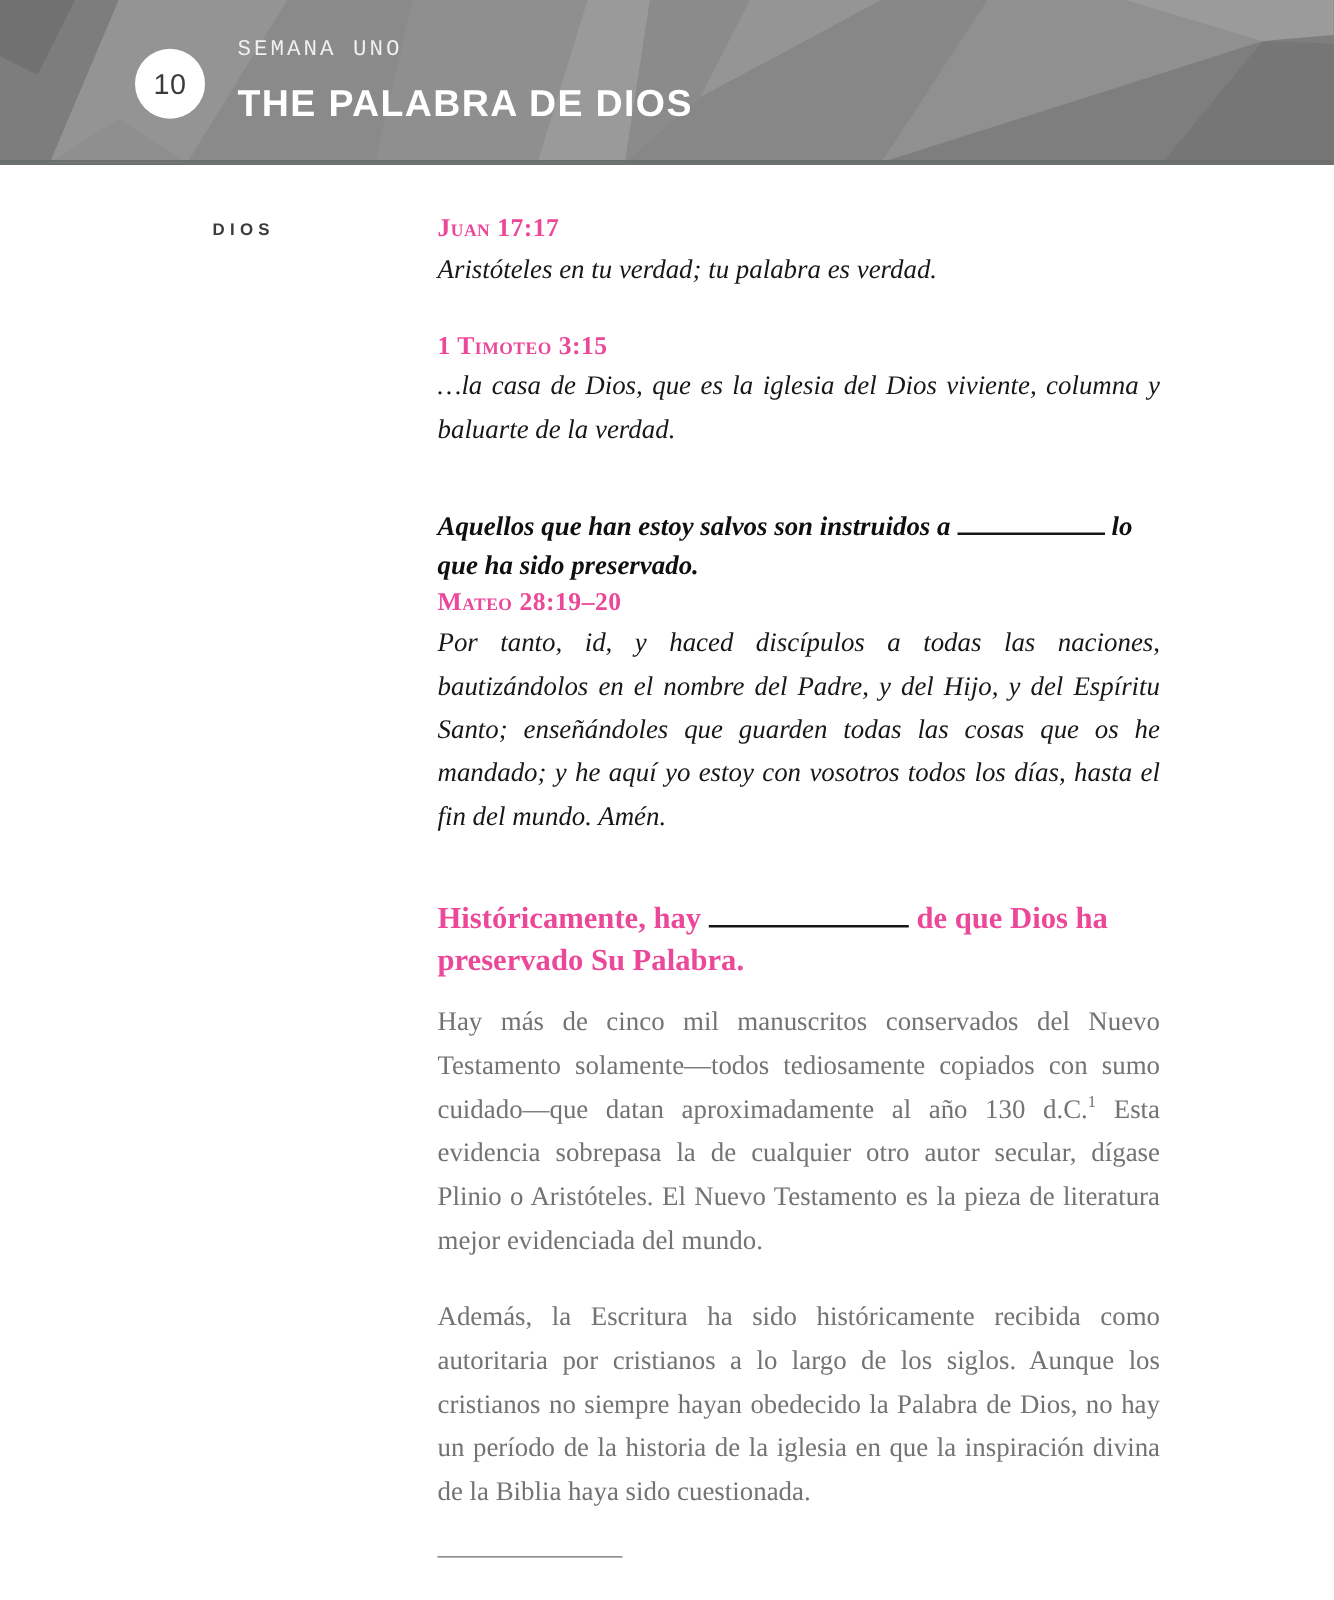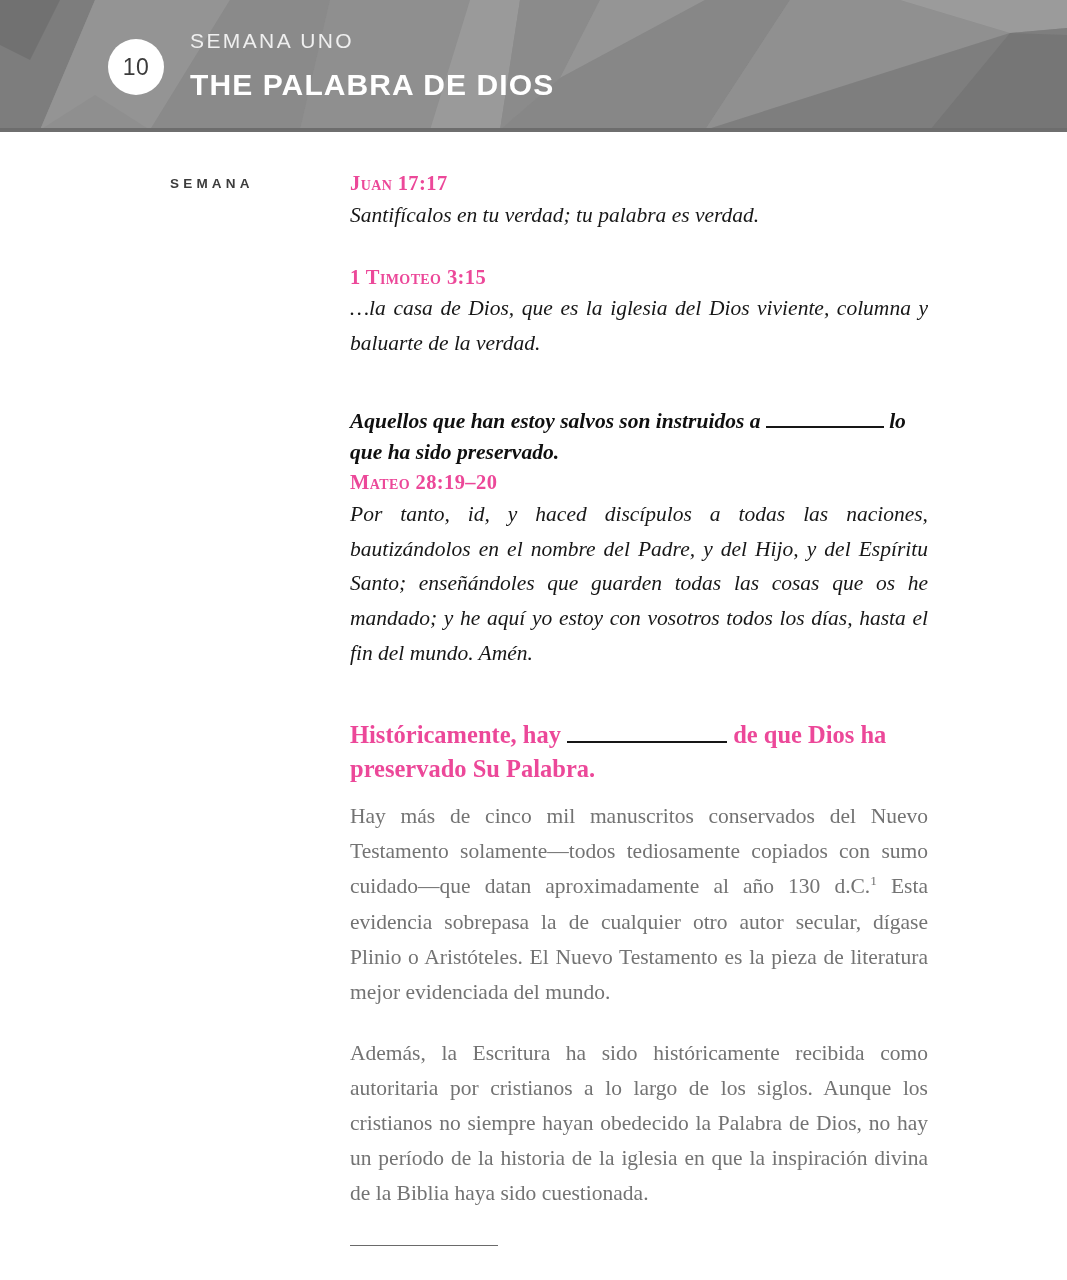--- a/index.html
+++ b/index.html
@@ -58,22 +58,22 @@
     font-size: 23px;
     color: #3b3b3b;
     letter-spacing: 0.5px;
     line-height: 1;
   }
   .header-titles {
     margin-left: 26px;
     margin-top: 2px;
   }
   .header-kicker {
-    font-family: Liberation Sans, sans-serif;
-    font-size: 21px;
+    font-family: Liberation Mono, monospace;
+    font-size: 18px;
     letter-spacing: 2.4px;
     color: #efefef;
     line-height: 1.1;
     font-weight: 400;
     text-transform: uppercase;
   }
   .header-title {
     font-family: "Liberation Sans", sans-serif;
     font-size: 30px;
     font-weight: bold;
@@ -209,27 +209,27 @@
     </div>
     <div class="header-titles">
       <div class="header-kicker">SEMANA UNO</div>
       <div class="header-title">THE PALABRA DE DIOS</div>
     </div>
   </div>
 </div>
 
 <div class="page-body">
 
-  <div class="notes-label">SEMANA</div>
+  <div class="notes-label">DIOS</div>
 
   <div class="content-col">
 
     <div>
       <div class="ref">Juan 17:17</div>
-      <div class="verse">Santifícalos en tu verdad; tu palabra es verdad.</div>
+      <div class="verse">Aristóteles en tu verdad; tu palabra es verdad.</div>
     </div>
 
     <div class="gap-lg"></div>
 
     <div>
       <div class="ref">1 Timoteo 3:15</div>
       <div class="verse">…la casa de Dios, que es la iglesia del Dios viviente, columna y baluarte de la verdad.</div>
     </div>
 
     <div class="gap-xl"></div>

